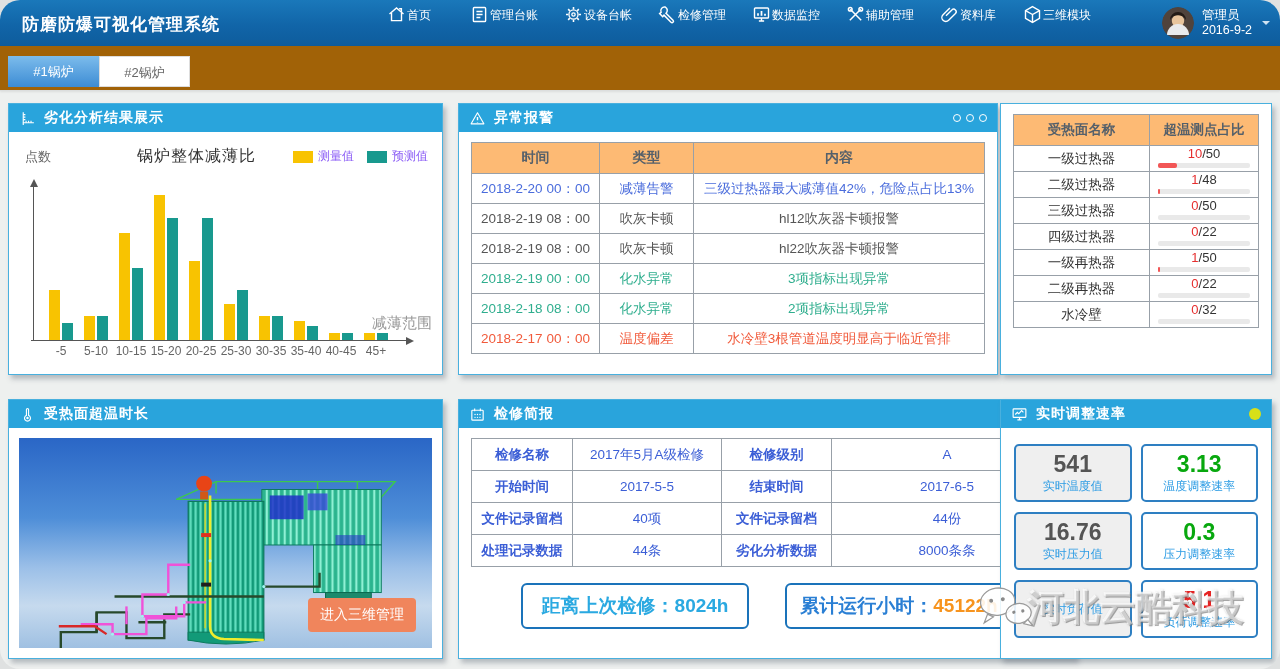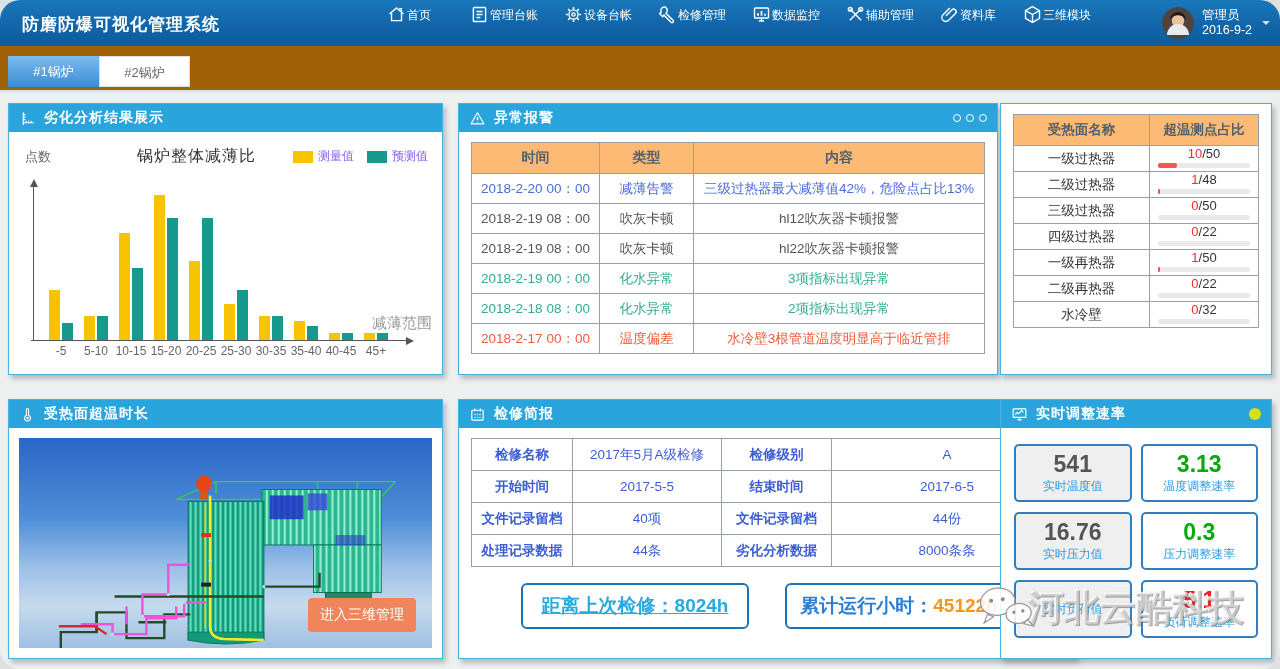--- a/index.html
+++ b/index.html
@@ -88,21 +88,21 @@
   .num-line .num{color:#e62e2e;}
   .bar-track{width:88%;height:5px;background:#e9e9e9;margin:2px auto 2px;border-radius:2px;position:relative;}
   .bar-fill{position:absolute;left:0;top:0;bottom:0;background:#f25656;border-radius:2px;}
 
   .mt td{height:31px;font-size:13.5px;color:#3b5ed6;}
   .mt td.lbl{font-weight:bold;}
   .btn-row{display:flex;justify-content:center;gap:36px;margin-top:16px;}
   .big-btn{width:228px;height:46px;border:2px solid #1a73ba;border-radius:6px;background:#fff;
            display:flex;align-items:center;justify-content:center;font-size:19px;font-weight:bold;
            cursor:pointer;font-family:inherit;}
-  .big-btn .b1{color:#2aa9e1;text-decoration:underline;}
+  .big-btn .b1{color:#2aa9e1;}
   .big-btn .lab2{color:#2a7fd4;}
   .big-btn .val2{color:#f7941e;}
 
   
   .viz{position:absolute;left:10px;right:10px;top:38px;bottom:10px;cursor:grab;}
   .viz svg{width:100%;height:100%;display:block;}
   .enter3d{position:absolute;right:16px;bottom:16px;background:#f0855c;color:#fff;font-size:14px;
            padding:8px 12px;border-radius:4px;border:none;cursor:pointer;font-family:inherit;}
 
   

